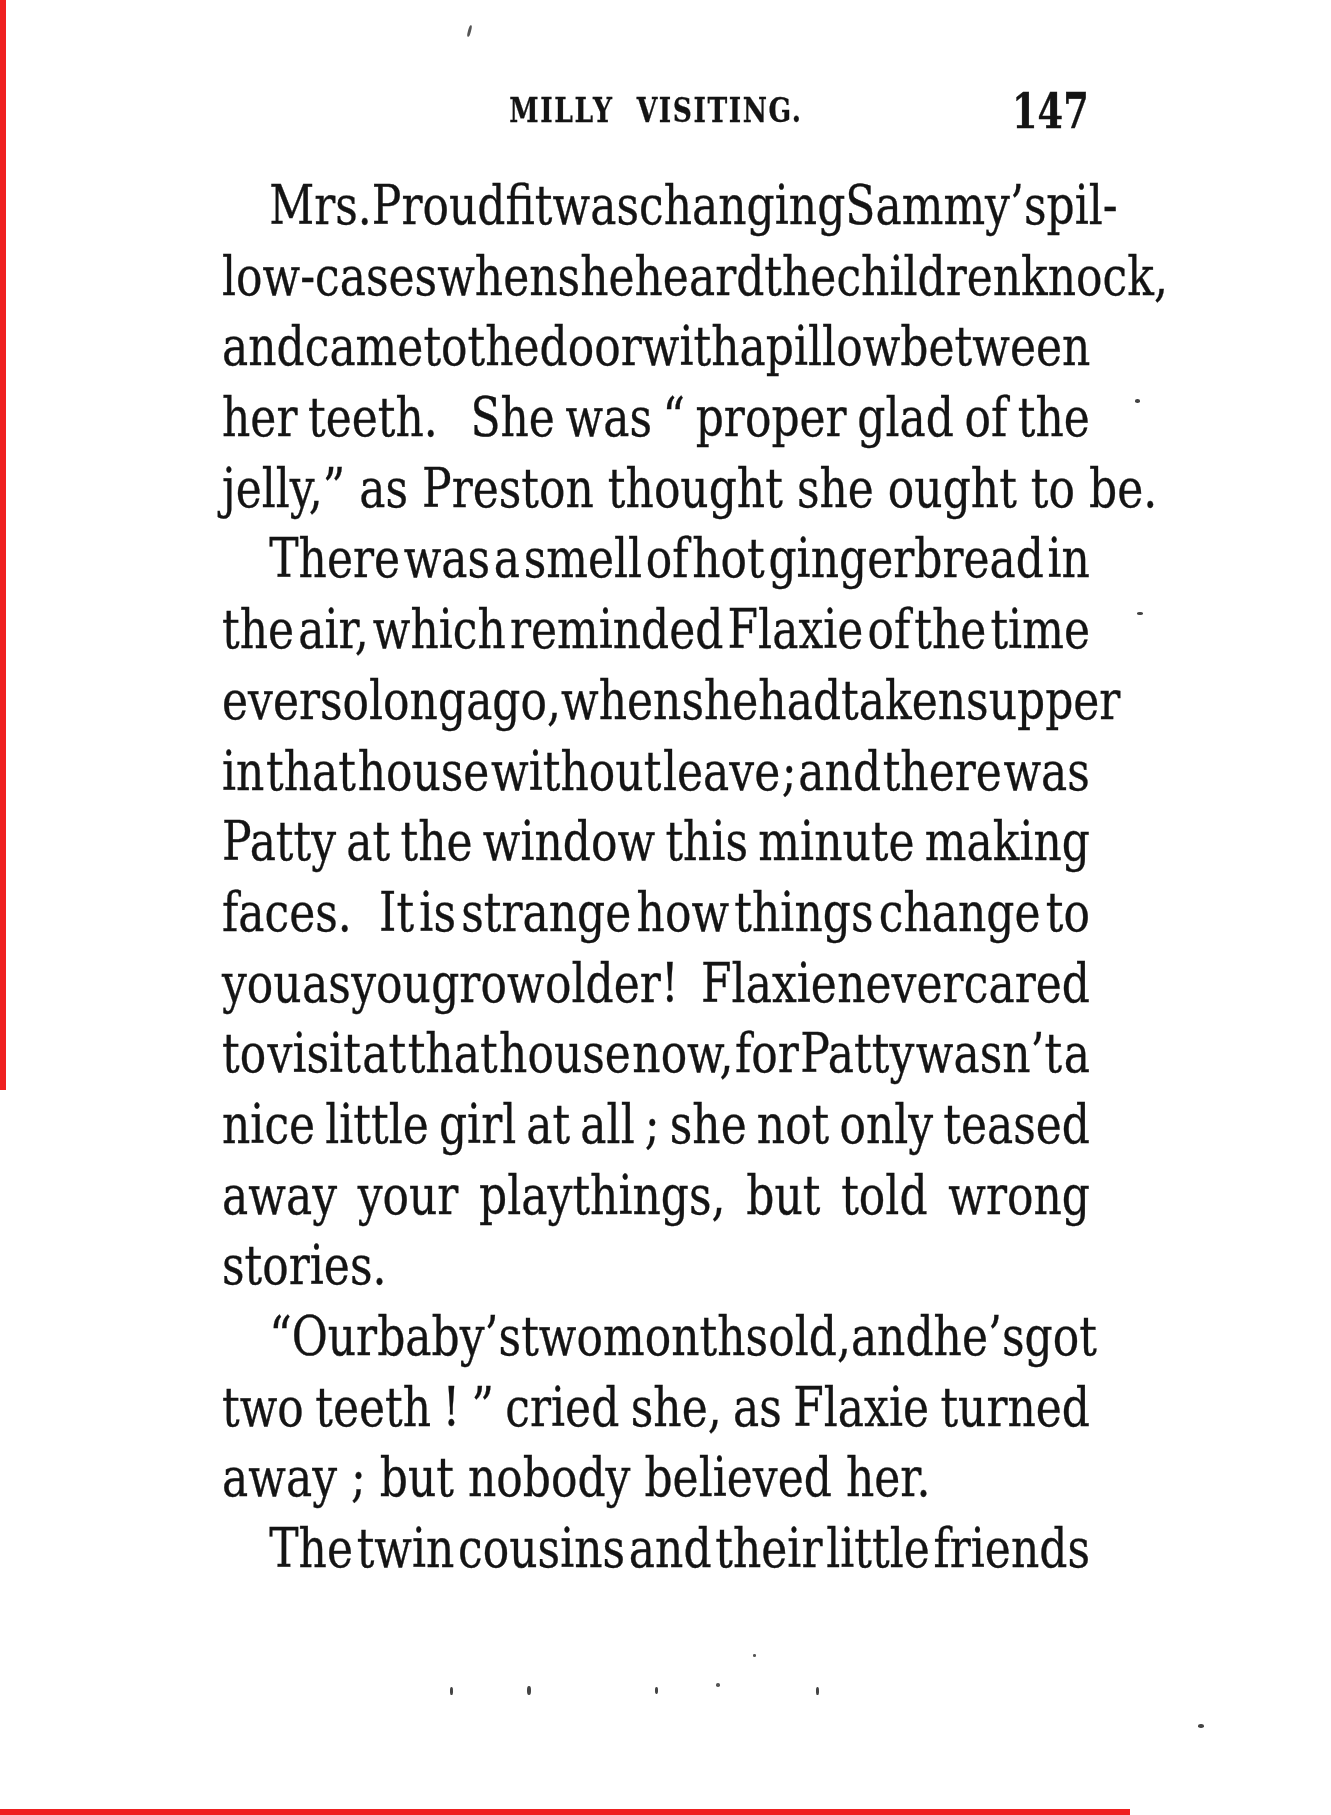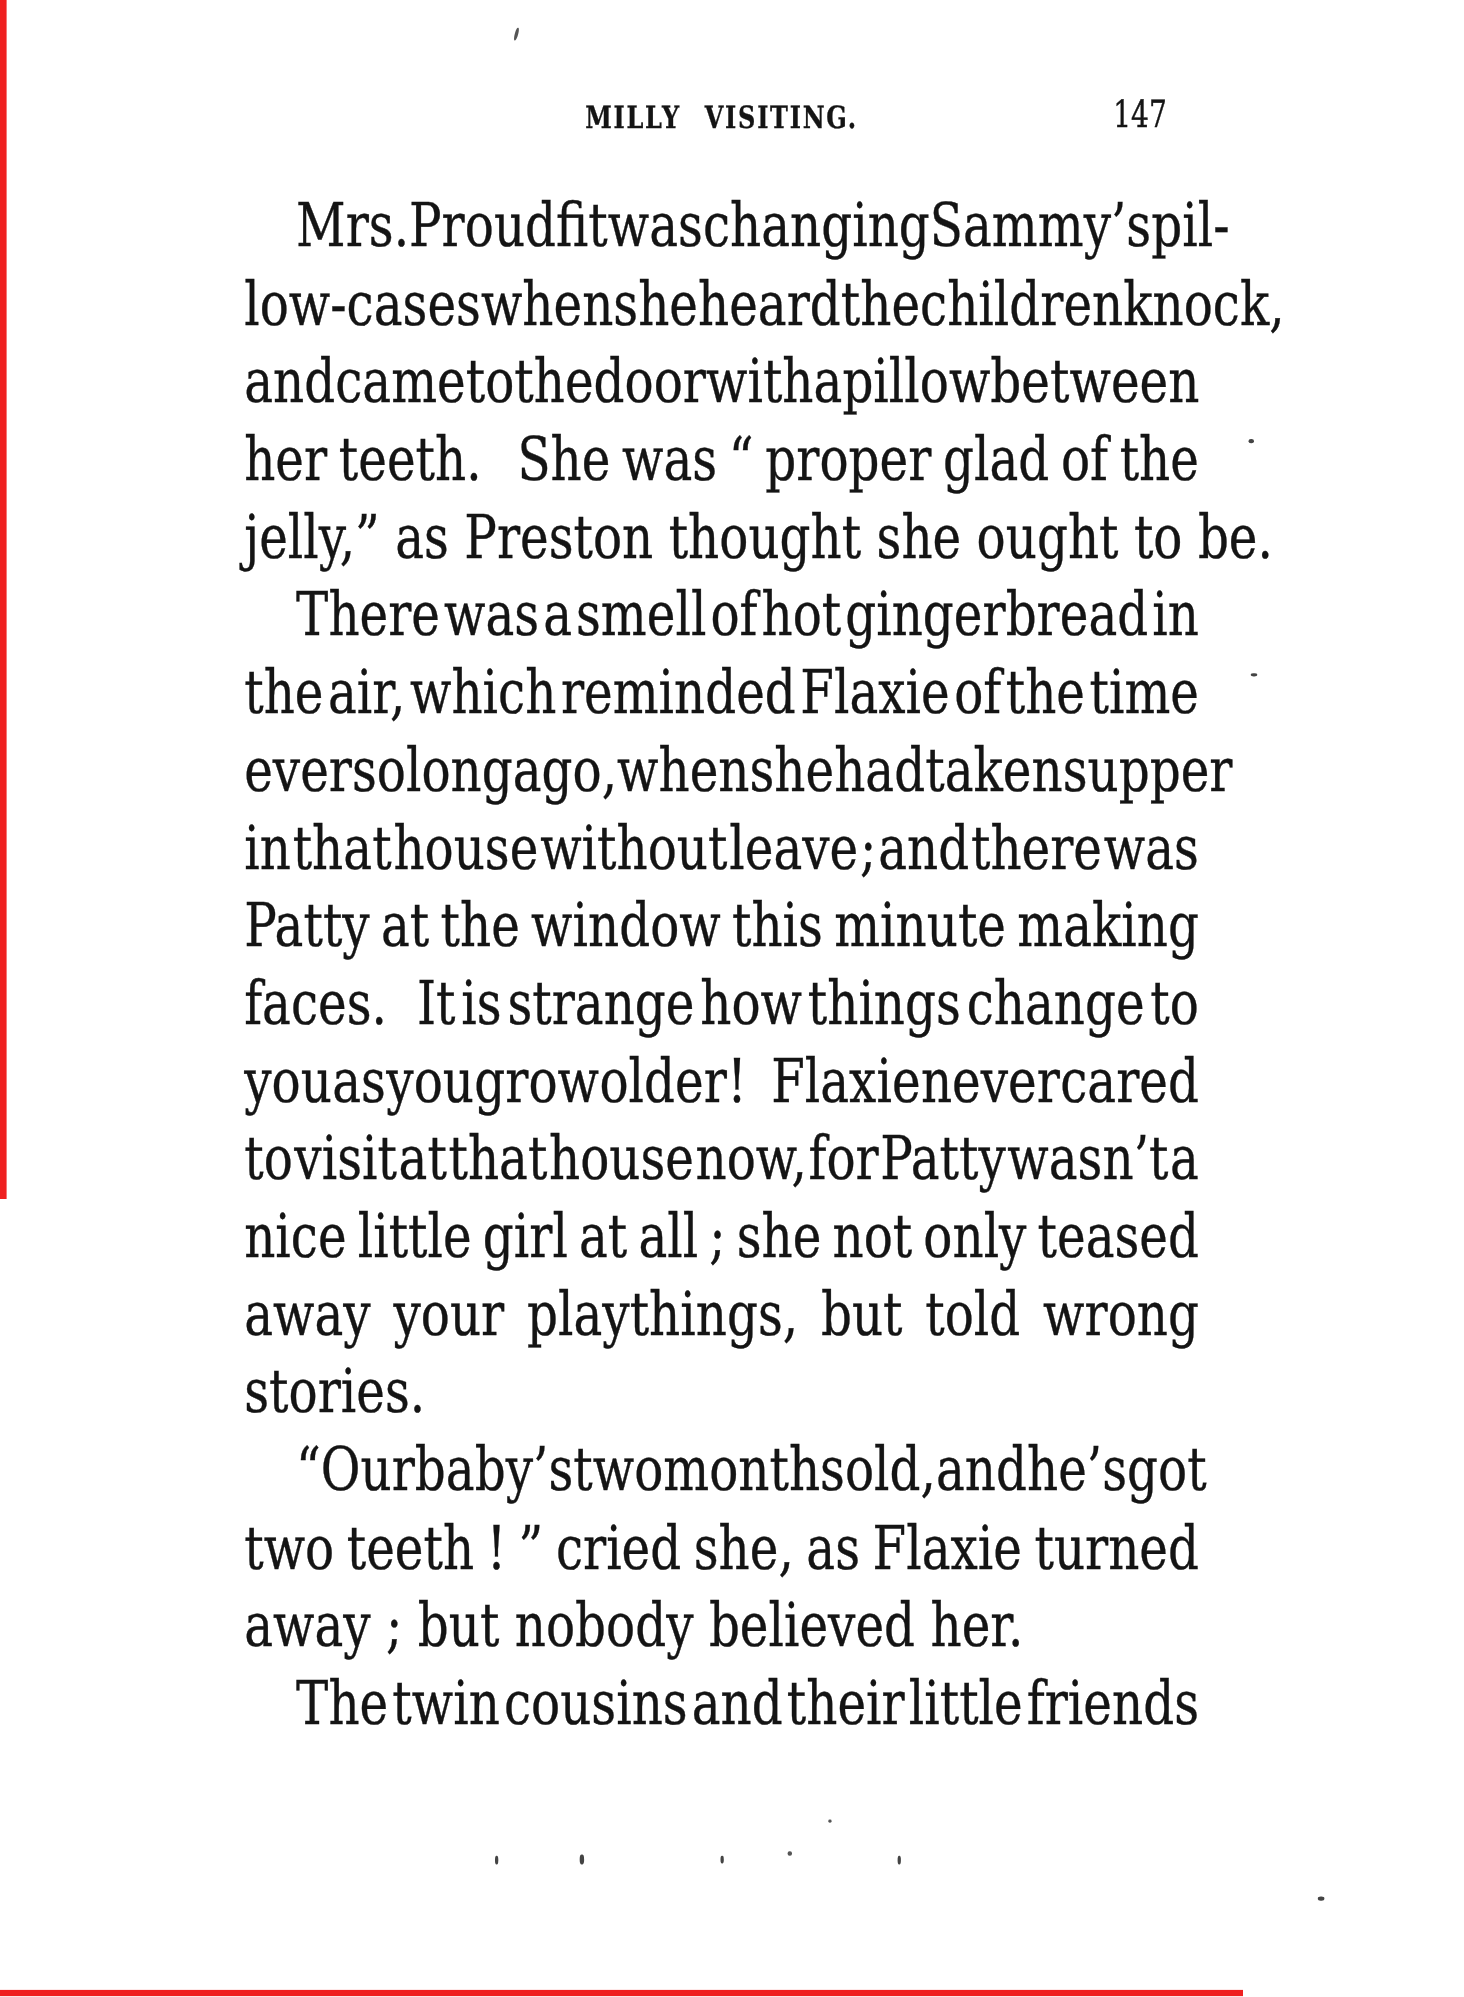--- a/index.html
+++ b/index.html
@@ -21,39 +21,39 @@
   .scan-mark-left   { left: 0; top: 0; width: 6px; height: 1090px; }
   .scan-mark-bottom { left: 0; bottom: 0; width: 1130px; height: 6px; }
 
   
   .running-title {
     position: absolute;
     top: 93px;
     left: 176px;
     width: 960px;
     text-align: center;
-    font-size: 28px;
+    font-size: 34px;
     font-weight: bold;
     letter-spacing: 2px;
     word-spacing: 16px;
     line-height: 1;
     white-space: nowrap;
     -webkit-text-stroke: 0.3px currentColor;
   }
   .running-title .squeeze {
     display: inline-block;
     transform: scaleX(0.78);
     transform-origin: 50% 50%;
   }
   .page-number {
     position: absolute;
     top: 87px;
     left: 1012px;
-    font-size: 34px;
-    font-weight: normal;
+    font-size: 49px;
+    font-weight: bold;
     line-height: 1;
     -webkit-text-stroke: 0.4px currentColor;
   }
   .page-number .squeeze {
     display: inline-block;
     transform: scaleX(0.75);
     transform-origin: 0 0;
   }
 
   

